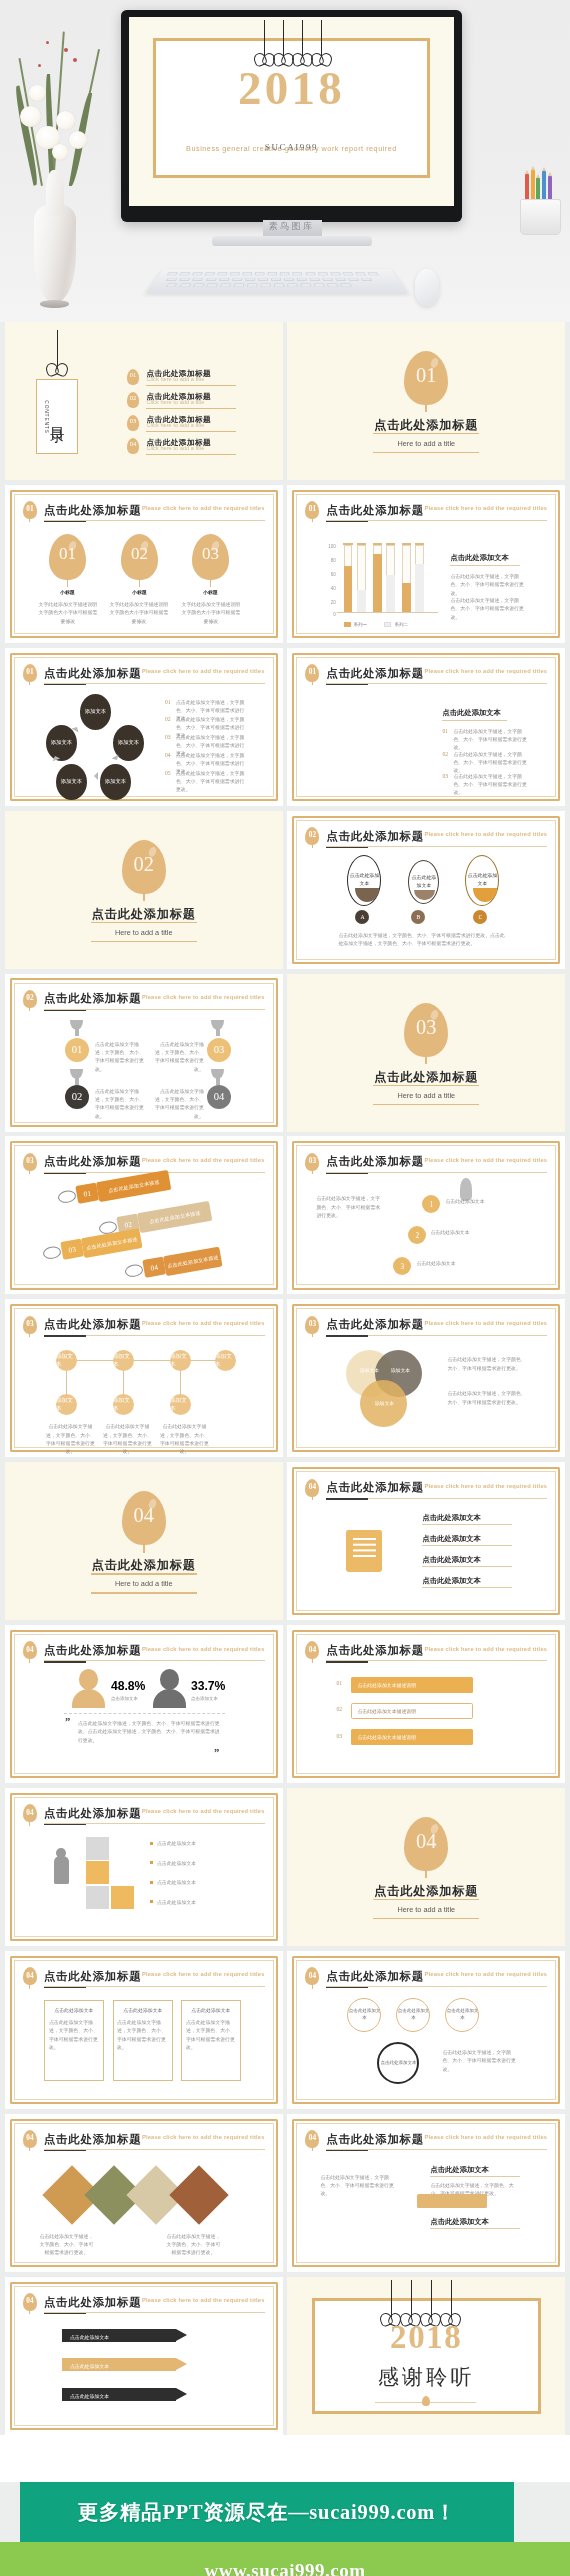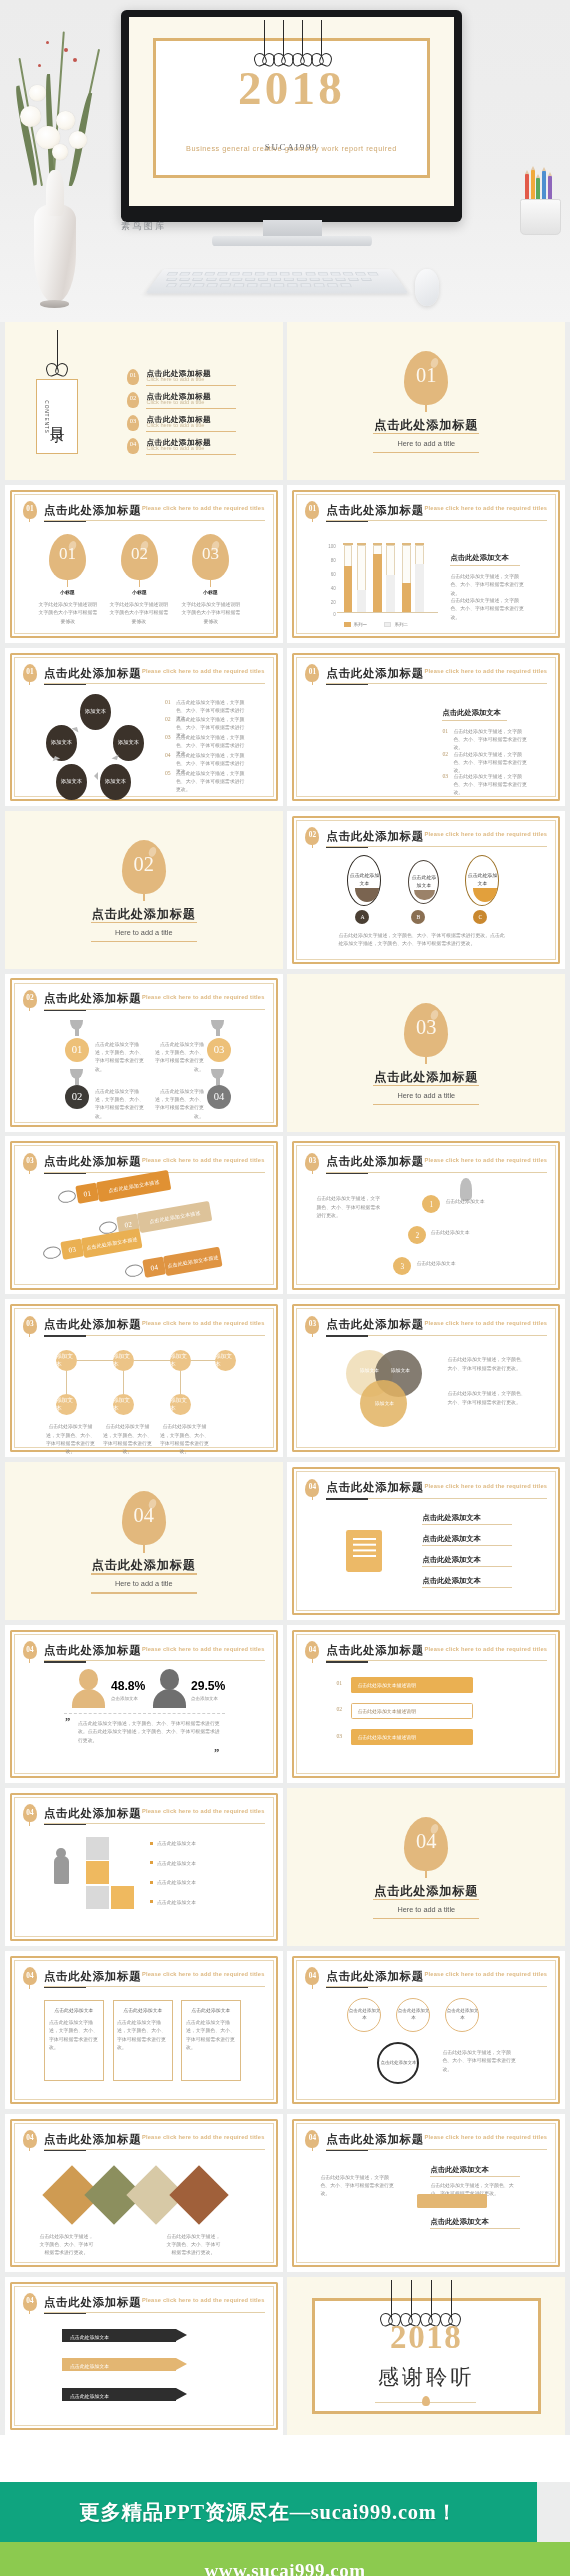--- a/index.html
+++ b/index.html
@@ -47,21 +47,21 @@
   .screen {
     position:absolute; left:8.1px; top:7.3px; right:8.1px; bottom:16.3px;
     background:#fbf8ec; overflow:hidden;
   }
   .stand-neck { position:absolute; left:50%; top:210px; width:59px; height:18px;
     margin-left:-29px; background:linear-gradient(180deg,#dcdee1,#c6c9cd); }
   .stand-base { position:absolute; left:50%; top:226px; width:160px; height:9.8px;
     margin-left:-80px; background:linear-gradient(180deg,#e6e8ea,#cfd2d6);
     border-radius:3.3px/6.5px; }
   .brandmark {
-    position:absolute; left:0; right:0; top:210px; text-align:left;
+    position:absolute; left:0; right:0; top:210px; text-align:center;
     font-family:"Liberation Serif", serif; font-size:9px; letter-spacing:2.4px;
     color:#8c8f93;
   }
   .keyboard {
     position:absolute; left:155px; top:261px; width:244px; height:39px;
     background:linear-gradient(180deg,#f2f3f5,#dfe2e6);
     border-radius:2.4px; transform:perspective(212px) rotateX(52deg);
     box-shadow:0 1.6px 4.9px rgba(0,0,0,.1);
   }
   .keyboard i {
@@ -333,24 +333,25 @@
     font-family:"Liberation Serif", serif; font-size:33px; font-weight:700; color:#e0bb83; letter-spacing:1.6px; }
   .ty-text { position:absolute; left:0; right:0; top:62px; text-align:center;
     font-family:"Liberation Serif", serif; font-size:21px; color:#2f2f2f; letter-spacing:3.3px; }
   .ty-div { position:absolute; left:50%; margin-left:-51px; top:101px; width:101px; height:0.8px; background:#e3cfa8; }
   .ty-dot { position:absolute; left:50%; margin-left:-4.1px; top:95px; width:8.1px; height:10.6px;
     background:#e2b87d; border-radius:50% 50% 45% 45%/60% 60% 40% 40%; }
 
   
   .gap { width:570px; height:47px; background:#fff; }
   .band1 {
-    width:537px; height:60px; background:#0fa47f;
+    width:494px; height:60px; background:#0fa47f;
     display:flex; align-items:center; justify-content:center;
     color:#fff; font-family:"Liberation Serif", serif; font-weight:700; font-size:20.4px; letter-spacing:0.8px;
     text-shadow:0 0.8px 1.6px rgba(0,0,0,.18);
+    margin-left:20px;
   }
   .band2 {
     width:570px; height:59px; background:#8cca4f;
     display:flex; align-items:center; justify-content:center;
     color:#fff; font-family:"Liberation Serif", serif; font-weight:700; font-size:19px; letter-spacing:0.5px;
     text-shadow:0 0.8px 1.6px rgba(0,0,0,.12);
   }
 </style>
 </head>
 <body>
@@ -911,21 +912,21 @@
     <div class="person" style="left:67px;top:44px">
       <div class="head" style="background:#e2b87d"></div>
       <div class="body" style="background:#e2b87d"></div>
     </div>
     <div class="pct" style="left:106px;top:54px">48.8%</div>
     <div class="tx-p" style="position:absolute;left:106px;top:70px;width:46px;font-size:4.5px">点击添加文本</div>
     <div class="person" style="left:148px;top:44px">
       <div class="head" style="background:#6f6f6f"></div>
       <div class="body" style="background:#6f6f6f"></div>
     </div>
-    <div class="pct" style="left:186px;top:54px">29.5%</div>
+    <div class="pct" style="left:186px;top:54px">33.7%</div>
     <div class="tx-p" style="position:absolute;left:186px;top:70px;width:46px;font-size:4.5px">点击添加文本</div>
     <div class="dashline" style="left:59px;top:88px;width:161px"></div>
     <div class="qmark" style="left:60px;top:91px">”</div>
     <div class="tx-p" style="position:absolute;left:73px;top:95px;width:145px">点击此处添加文字描述，文字颜色、大小、字体可根据需求进行更改。点击此处添加文字描述，文字颜色、大小、字体可根据需求进行更改。</div>
     <div class="qmark" style="left:209px;top:122px">”</div>
   </div>
 
   <div class="slide">
     <div class="frame-border"></div>
       <div class="inner-border"></div>

